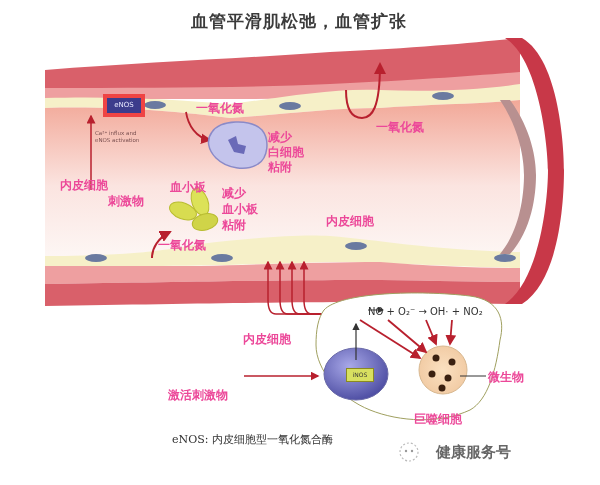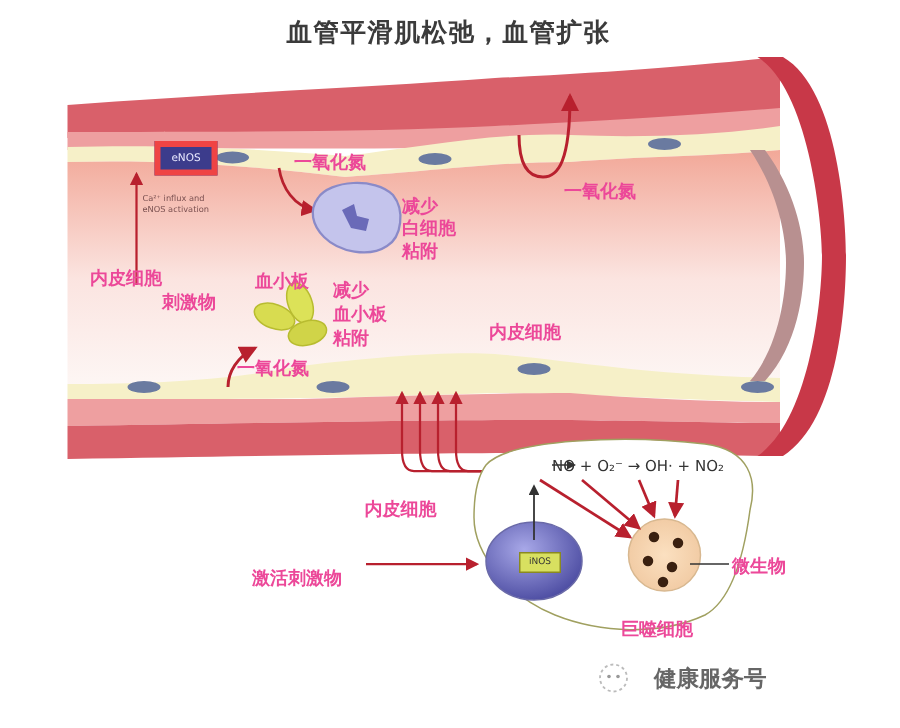--- a/index.html
+++ b/index.html
@@ -127,27 +127,28 @@
 <div class="lbl" style="left:170px;top:180px;">血小板</div>
 <div class="lbl" style="left:222px;top:186px;">减少</div>
 <div class="lbl" style="left:222px;top:202px;">血小板</div>
 <div class="lbl" style="left:222px;top:218px;">粘附</div>
 
 <div class="lbl" style="left:158px;top:238px;">一氧化氮</div>
 
 <div class="lbl" style="left:326px;top:214px;">内皮细胞</div>
 
 <div class="lbl" style="left:243px;top:332px;">内皮细胞</div>
-<div class="lbl" style="left:168px;top:378px;">激活刺激物</div>
+<div class="lbl" style="left:168px;top:388px;">激活刺激物</div>
 <div class="inos-box">iNOS</div>
 <div class="chem">NO + O₂⁻ → OH· + NO₂</div>
 <div class="lbl" style="left:488px;top:370px;">微生物</div>
 <div class="lbl" style="left:414px;top:412px;">巨噬细胞</div>
 
 <div class="legend">
+  <div>eNOS: 内皮细胞型一氧化氮合酶</div>
 </div>
 
 <svg class="wm-icon" viewBox="0 0 22 22">
   <circle cx="11" cy="11" r="9" fill="none" stroke="#bbb" stroke-width="1.2" stroke-dasharray="2 2"></circle>
   <circle cx="8" cy="10" r="1.2" fill="#999"></circle>
   <circle cx="14" cy="10" r="1.2" fill="#999"></circle>
 </svg>
 <div class="watermark">健康服务号</div>
 
 </body></html>

